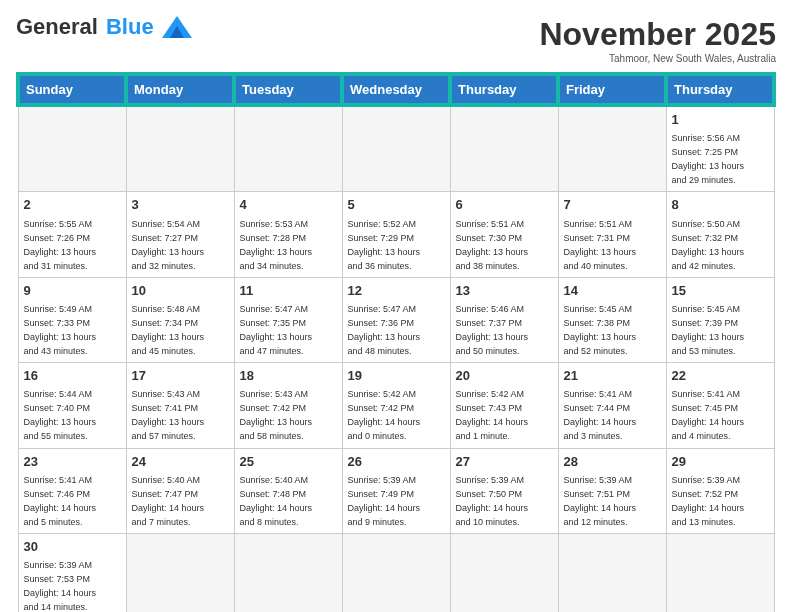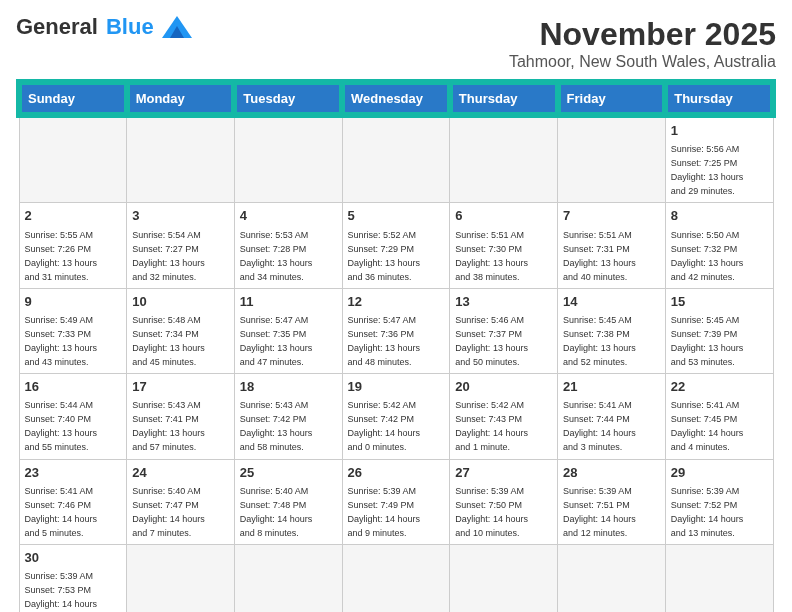--- a/index.html
+++ b/index.html
@@ -29,36 +29,36 @@
     }
     .title-block {
       text-align: right;
     }
     .month-title {
       font-size: 32px;
       font-weight: bold;
       color: #333;
     }
     .subtitle {
-      font-size: 16px;
+      font-size: 10px;
       color: #555;
     }
     .calendar {
       width: 100%;
       border-collapse: collapse;
       border: 1px solid #ccc;
     }
     .calendar th {
       background-color: #2979C8;
       color: #fff;
       font-size: 13px;
       font-weight: bold;
       padding: 6px 6px;
       text-align: left;
-      border: 6px solid #14b8a6;
+      border: 4px solid #14b8a6;
     }
     .calendar td {
       vertical-align: top;
       border: 1px solid #ccc;
       padding: 4px 5px;
       width: 108px;
       min-height: 70px;
       background: #fff;
       font-size: 9.5px;
       color: #333;

